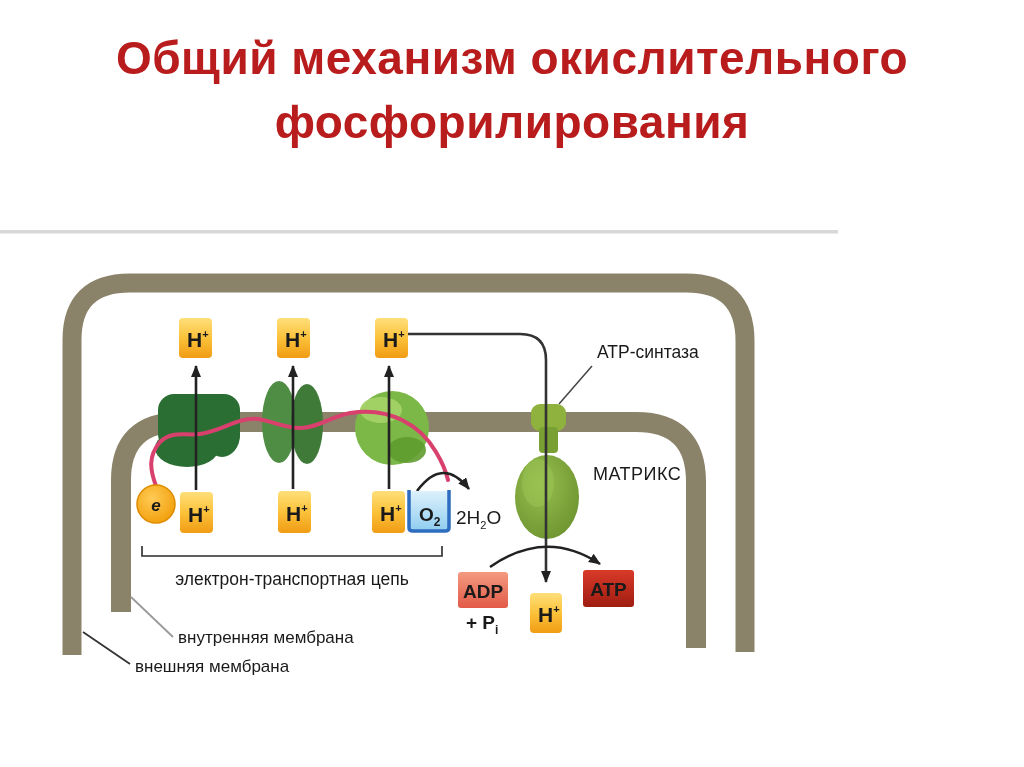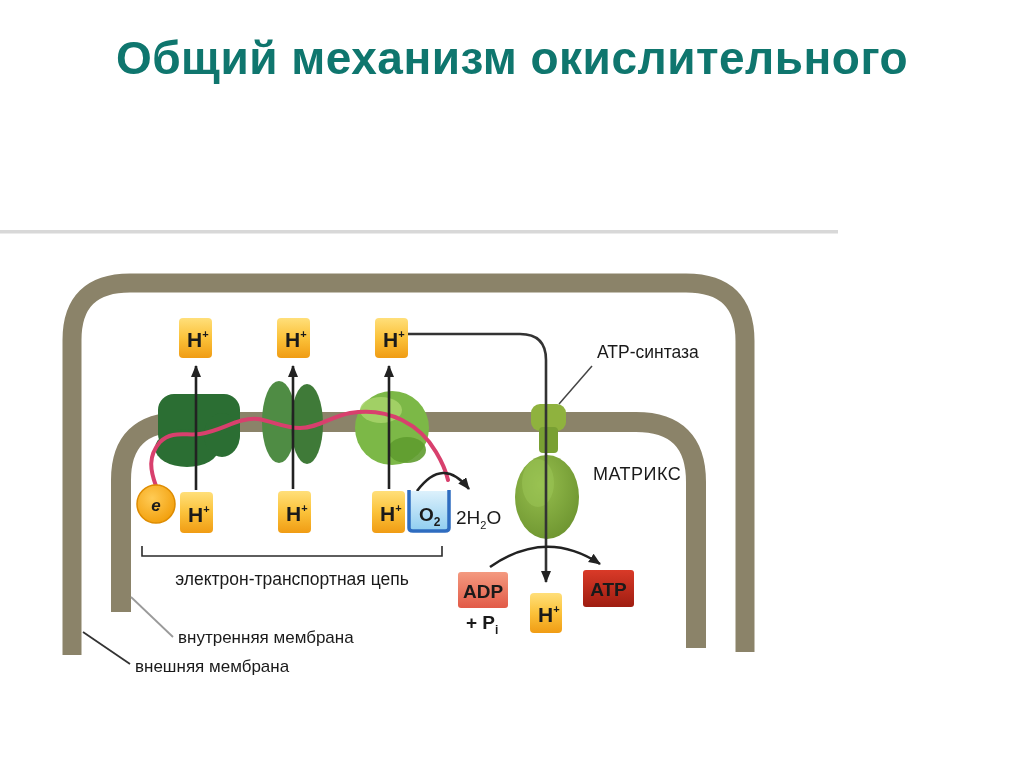--- a/index.html
+++ b/index.html
@@ -1,29 +1,30 @@
 <!DOCTYPE html>
 <html><head>
 <meta charset="utf-8">
 <style>
   html,body{margin:0;padding:0;background:#ffffff;}
   .stage{position:relative;width:1024px;height:767px;background:#ffffff;overflow:hidden;
          font-family:"Liberation Sans", sans-serif;}
   .title{position:absolute;top:26px;left:0;width:100%;text-align:center;
-         font-size:46px;font-weight:700;color:#0f766e;line-height:64px;letter-spacing:0.5px;}
+         font-size:46px;font-weight:700;color:#b91c1c;line-height:64px;letter-spacing:0.5px;}
   .diagram-svg{position:absolute;left:0;top:0;}
   svg text{font-family:"Liberation Sans", sans-serif;fill:#1a1a1a;}
 </style>
 </head>
 <body>
 
 <div class="stage">
 
   <div class="title">
     <div>Общий механизм окислительного</div>
+    <div>фосфорилирования</div>
   </div>
 
   <svg class="diagram-svg" width="1024" height="767" viewBox="0 0 1024 767">
     <defs>
       <marker id="arr" markerUnits="userSpaceOnUse" markerWidth="13" markerHeight="11" refX="11" refY="5" orient="auto">
         <path d="M0,0 L12,5 L0,10 Z" fill="#222"></path>
       </marker>
       <linearGradient id="gradYellow" x1="0" y1="0" x2="0" y2="1">
         <stop offset="0" stop-color="#ffdf7a"></stop>
         <stop offset="0.5" stop-color="#fbc23a"></stop>

